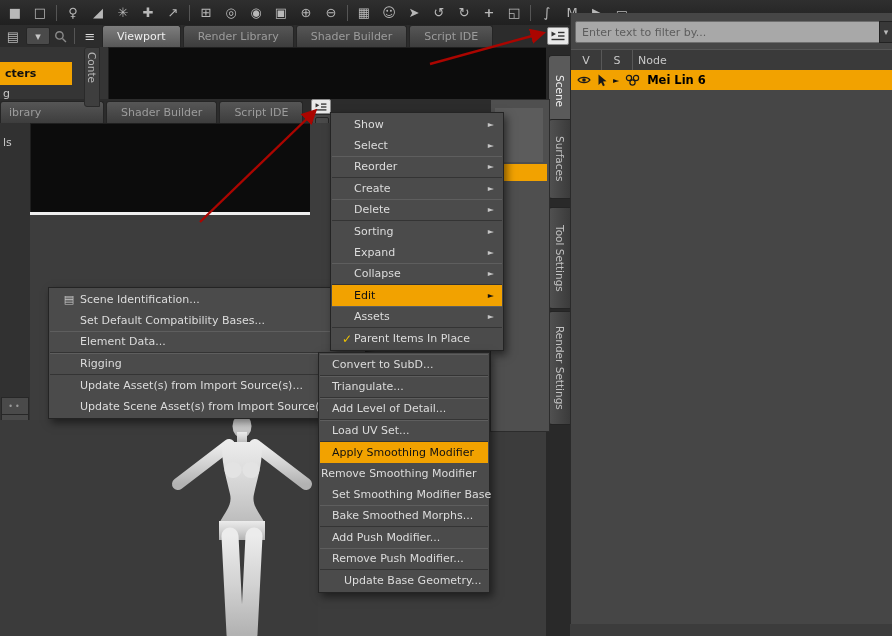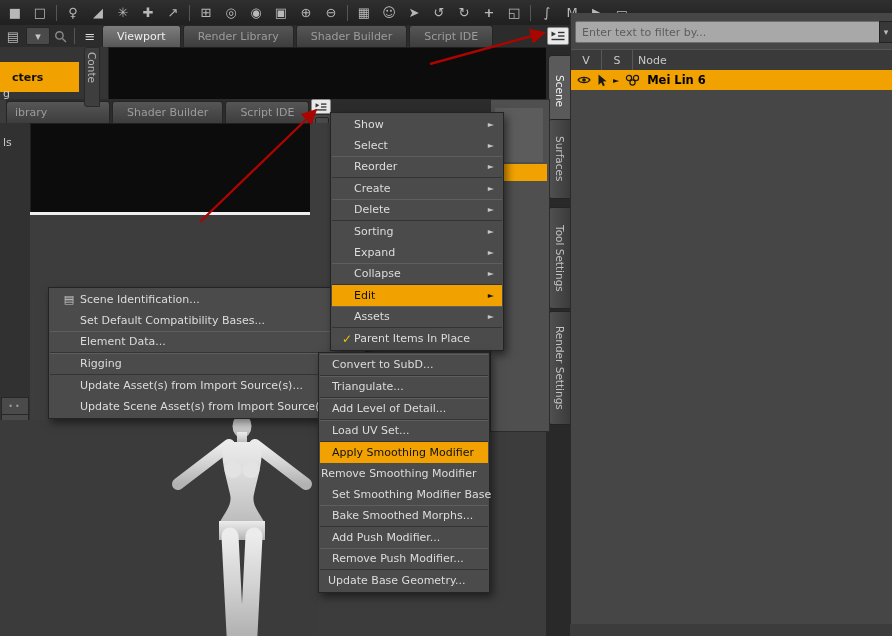--- a/index.html
+++ b/index.html
@@ -25,22 +25,22 @@
   .tb-icons{display:flex;align-items:center;height:22px;gap:4px;padding:0 4px;}
   .mini-btn{display:flex;align-items:center;justify-content:center;background:#4a4a4a;
             border:1px solid #262626;border-radius:2px;color:#c6c6c6;}
 
   
   .pane-menu-btn{background:#e9e9e9;border:1px solid #8a8a8a;border-radius:2px;
                  display:flex;align-items:center;justify-content:center;z-index:6;}
 
   
   .left-pane{left:0;top:47px;width:108px;height:53px;background:#353535;}
-  .chip{left:0;top:62px;width:67px;height:30px;background:var(--accent);color:#101010;
-        display:flex;align-items:center;padding-left:12px;font-weight:bold;z-index:2;}
+  .chip{left:0;top:62px;width:67px;height:23px;background:var(--accent);color:#101010;
+        display:flex;align-items:center;padding-left:5px;font-weight:bold;z-index:2;}
   .frag{color:#c9c9c9;z-index:2;}
   .vlabel{writing-mode:vertical-rl;color:#b5b5b5;font-size:10.5px;background:#3e3e3e;
           border:1px solid #2a2a2a;border-radius:3px 0 0 3px;padding:4px 1px;z-index:2;}
 
   
   .vp-black{background:#0c0c0c;border:1px solid #1f1f1f;}
 
   
   .side-strip{left:546px;top:47px;width:24px;height:589px;background:#292929;}
   .vtab{position:absolute;left:2px;width:21px;writing-mode:vertical-rl;
@@ -190,21 +190,21 @@
       <span style="font-size:8px;color:#111">►</span>
       <svg width="16" height="12" viewBox="0 0 16 12">
         <circle cx="4" cy="4" r="2.6" fill="none" stroke="#1a1a1a" stroke-width="1.2"></circle>
         <circle cx="11" cy="4" r="2.6" fill="none" stroke="#1a1a1a" stroke-width="1.2"></circle>
         <circle cx="7.5" cy="8.5" r="2.6" fill="none" stroke="#1a1a1a" stroke-width="1.2"></circle>
       </svg>
       <span class="node-label">Mei Lin 6</span>
     </div>
   </div>
 
-  <div class="blk tabbar" style="left:6px;top:99px;width:490px;height:24px">
+  <div class="blk tabbar" style="left:0;top:99px;width:490px;height:24px">
     <div class="tab" style="width:86px;justify-content:flex-start;padding:0 8px">
         <span>ibrary</span>
       </div>
     <div class="tab">
         <span>Shader Builder</span>
       </div>
     <div class="tab">
         <span>Script IDE</span>
       </div>
   </div>
@@ -374,21 +374,21 @@
     </div>
     <div class="menu-item sep" style="padding-left:12px">
       <span>Bake Smoothed Morphs...</span>
     </div>
     <div class="menu-item" style="padding-left:12px">
       <span>Add Push Modifier...</span>
     </div>
     <div class="menu-item sep" style="padding-left:12px">
       <span>Remove Push Modifier...</span>
     </div>
-    <div class="menu-item" style="padding-left:8px">
+    <div class="menu-item" style="padding-left:24px">
       <span>Update Base Geometry...</span>
     </div>
   </div>
 
   <svg class="blk arrows-overlay" width="892" height="636">
     <defs>
       <marker id="ah" viewBox="0 0 10 10" refX="8" refY="5" markerWidth="6.5" markerHeight="6.5" orient="auto-start-reverse">
         <path class="arrow-head" d="M0,0 L10,5 L0,10 Z"></path>
       </marker>
     </defs>

